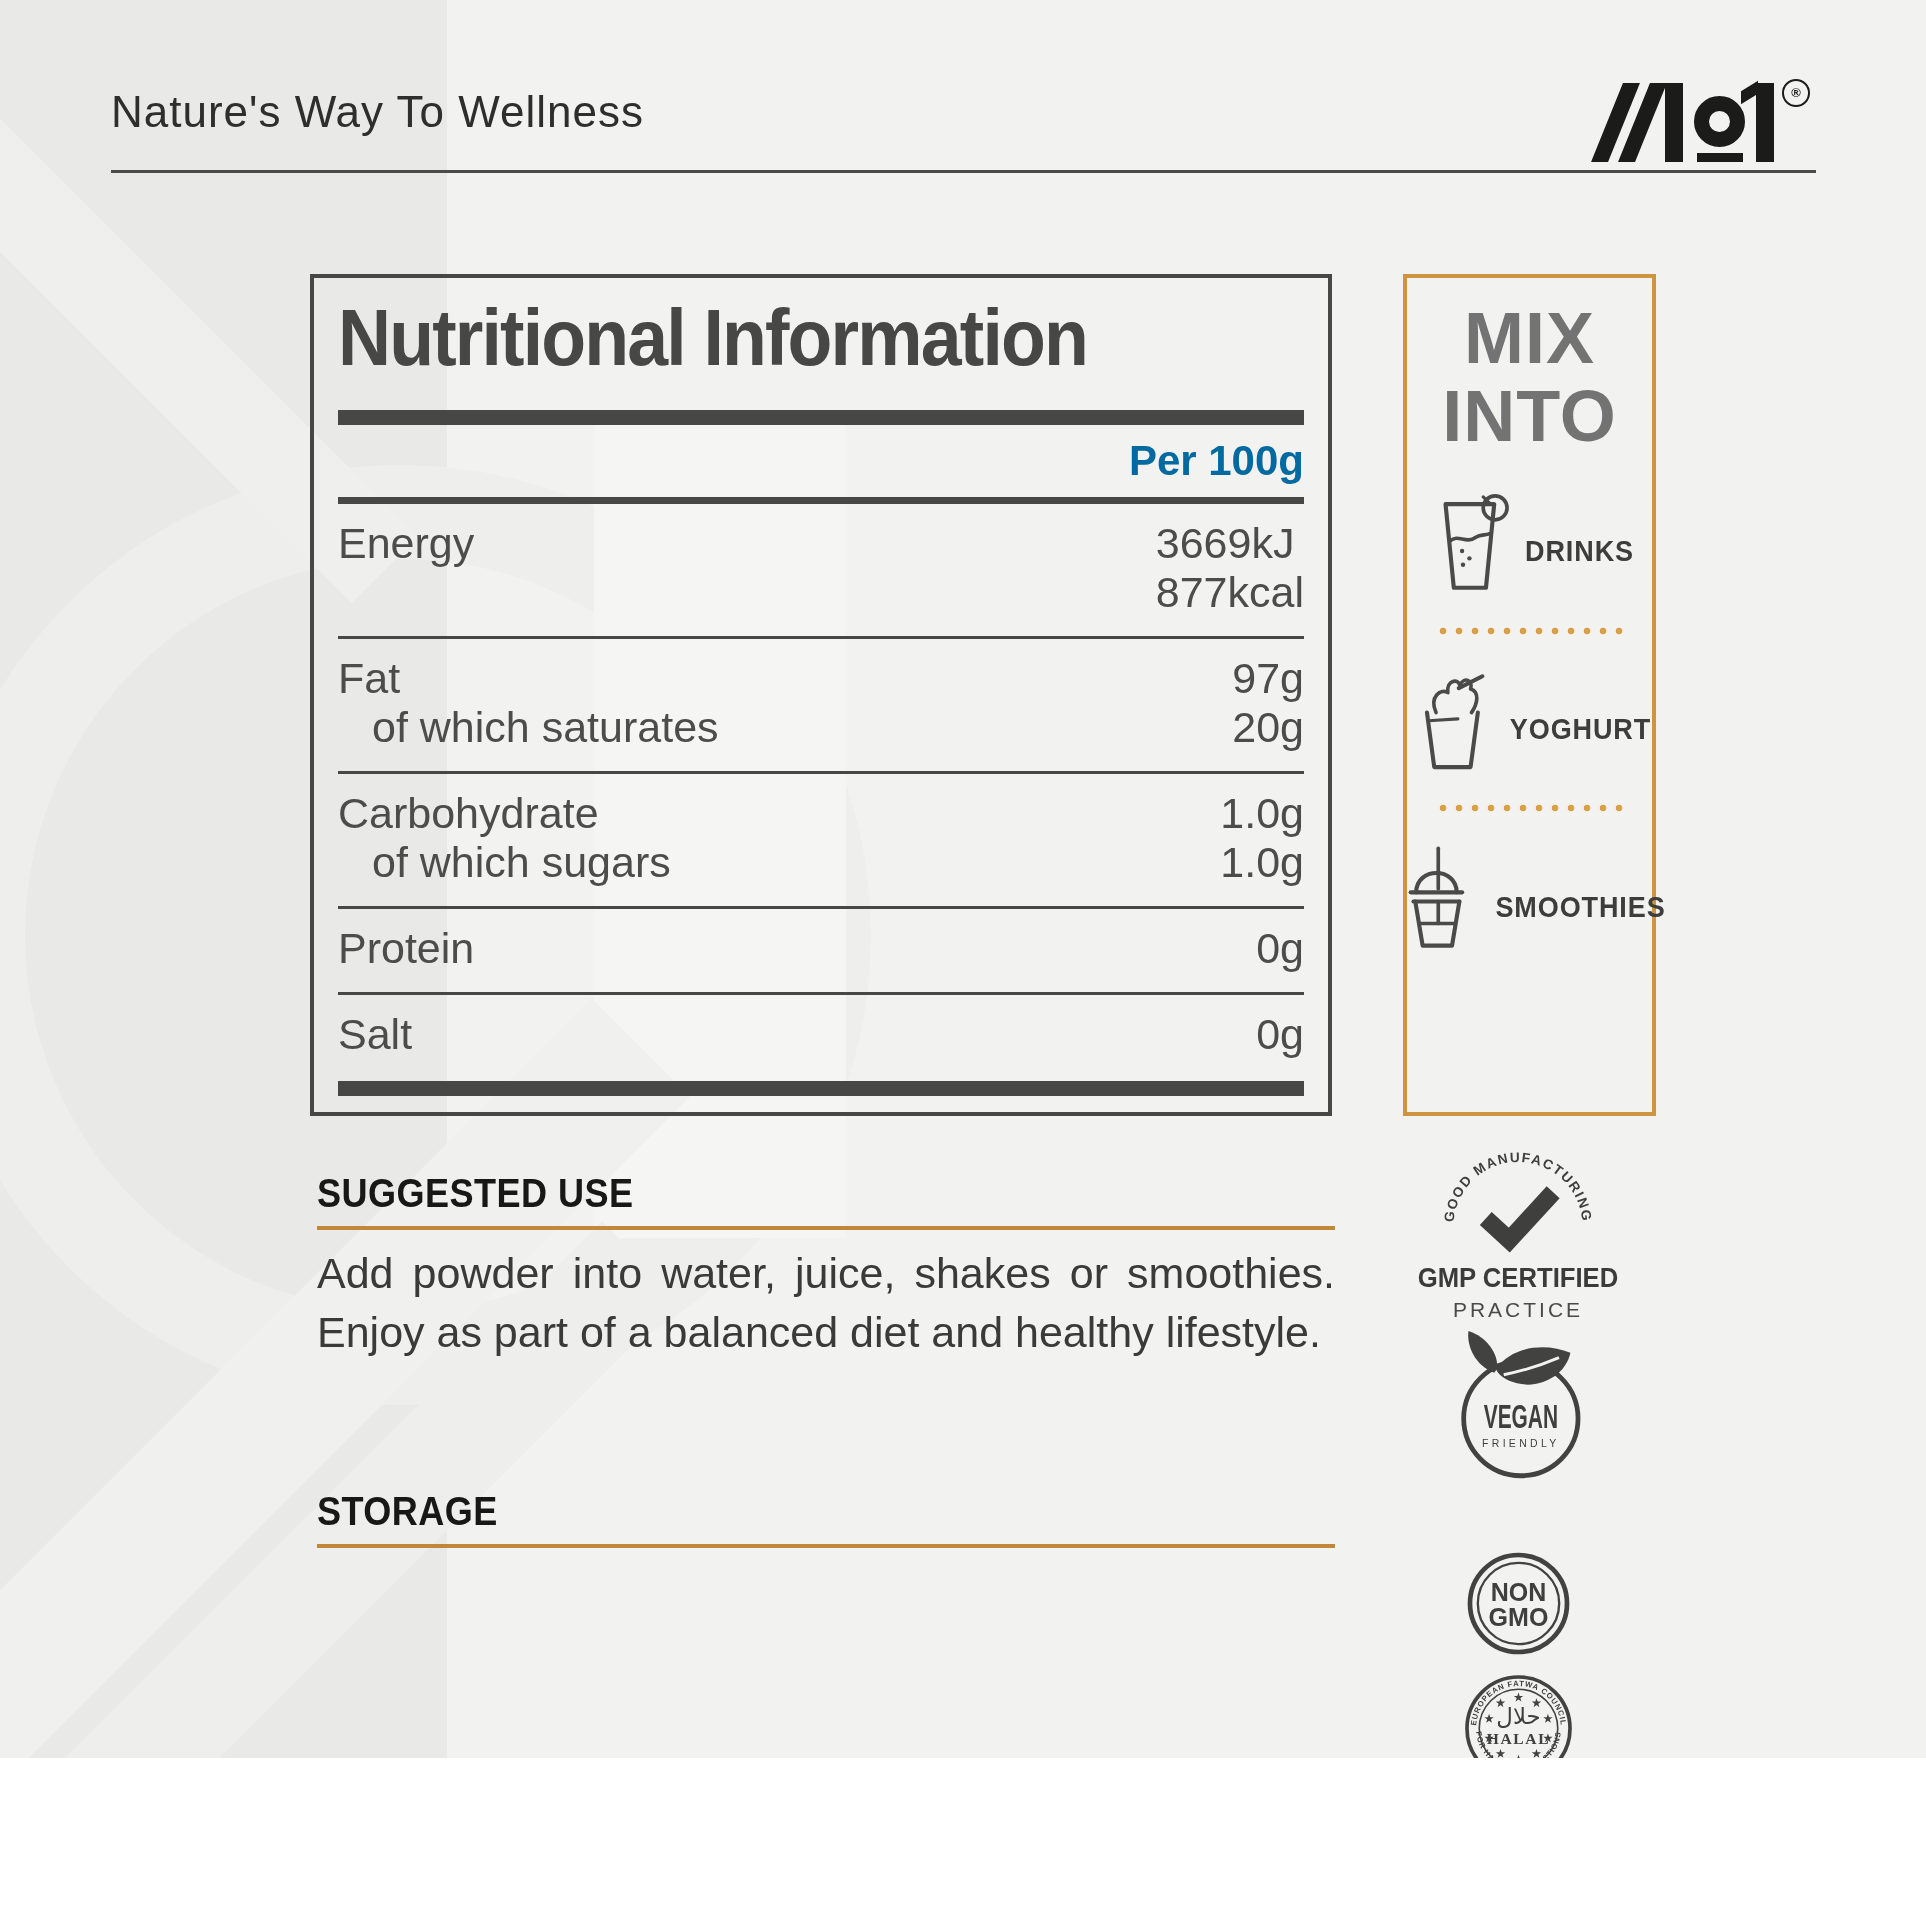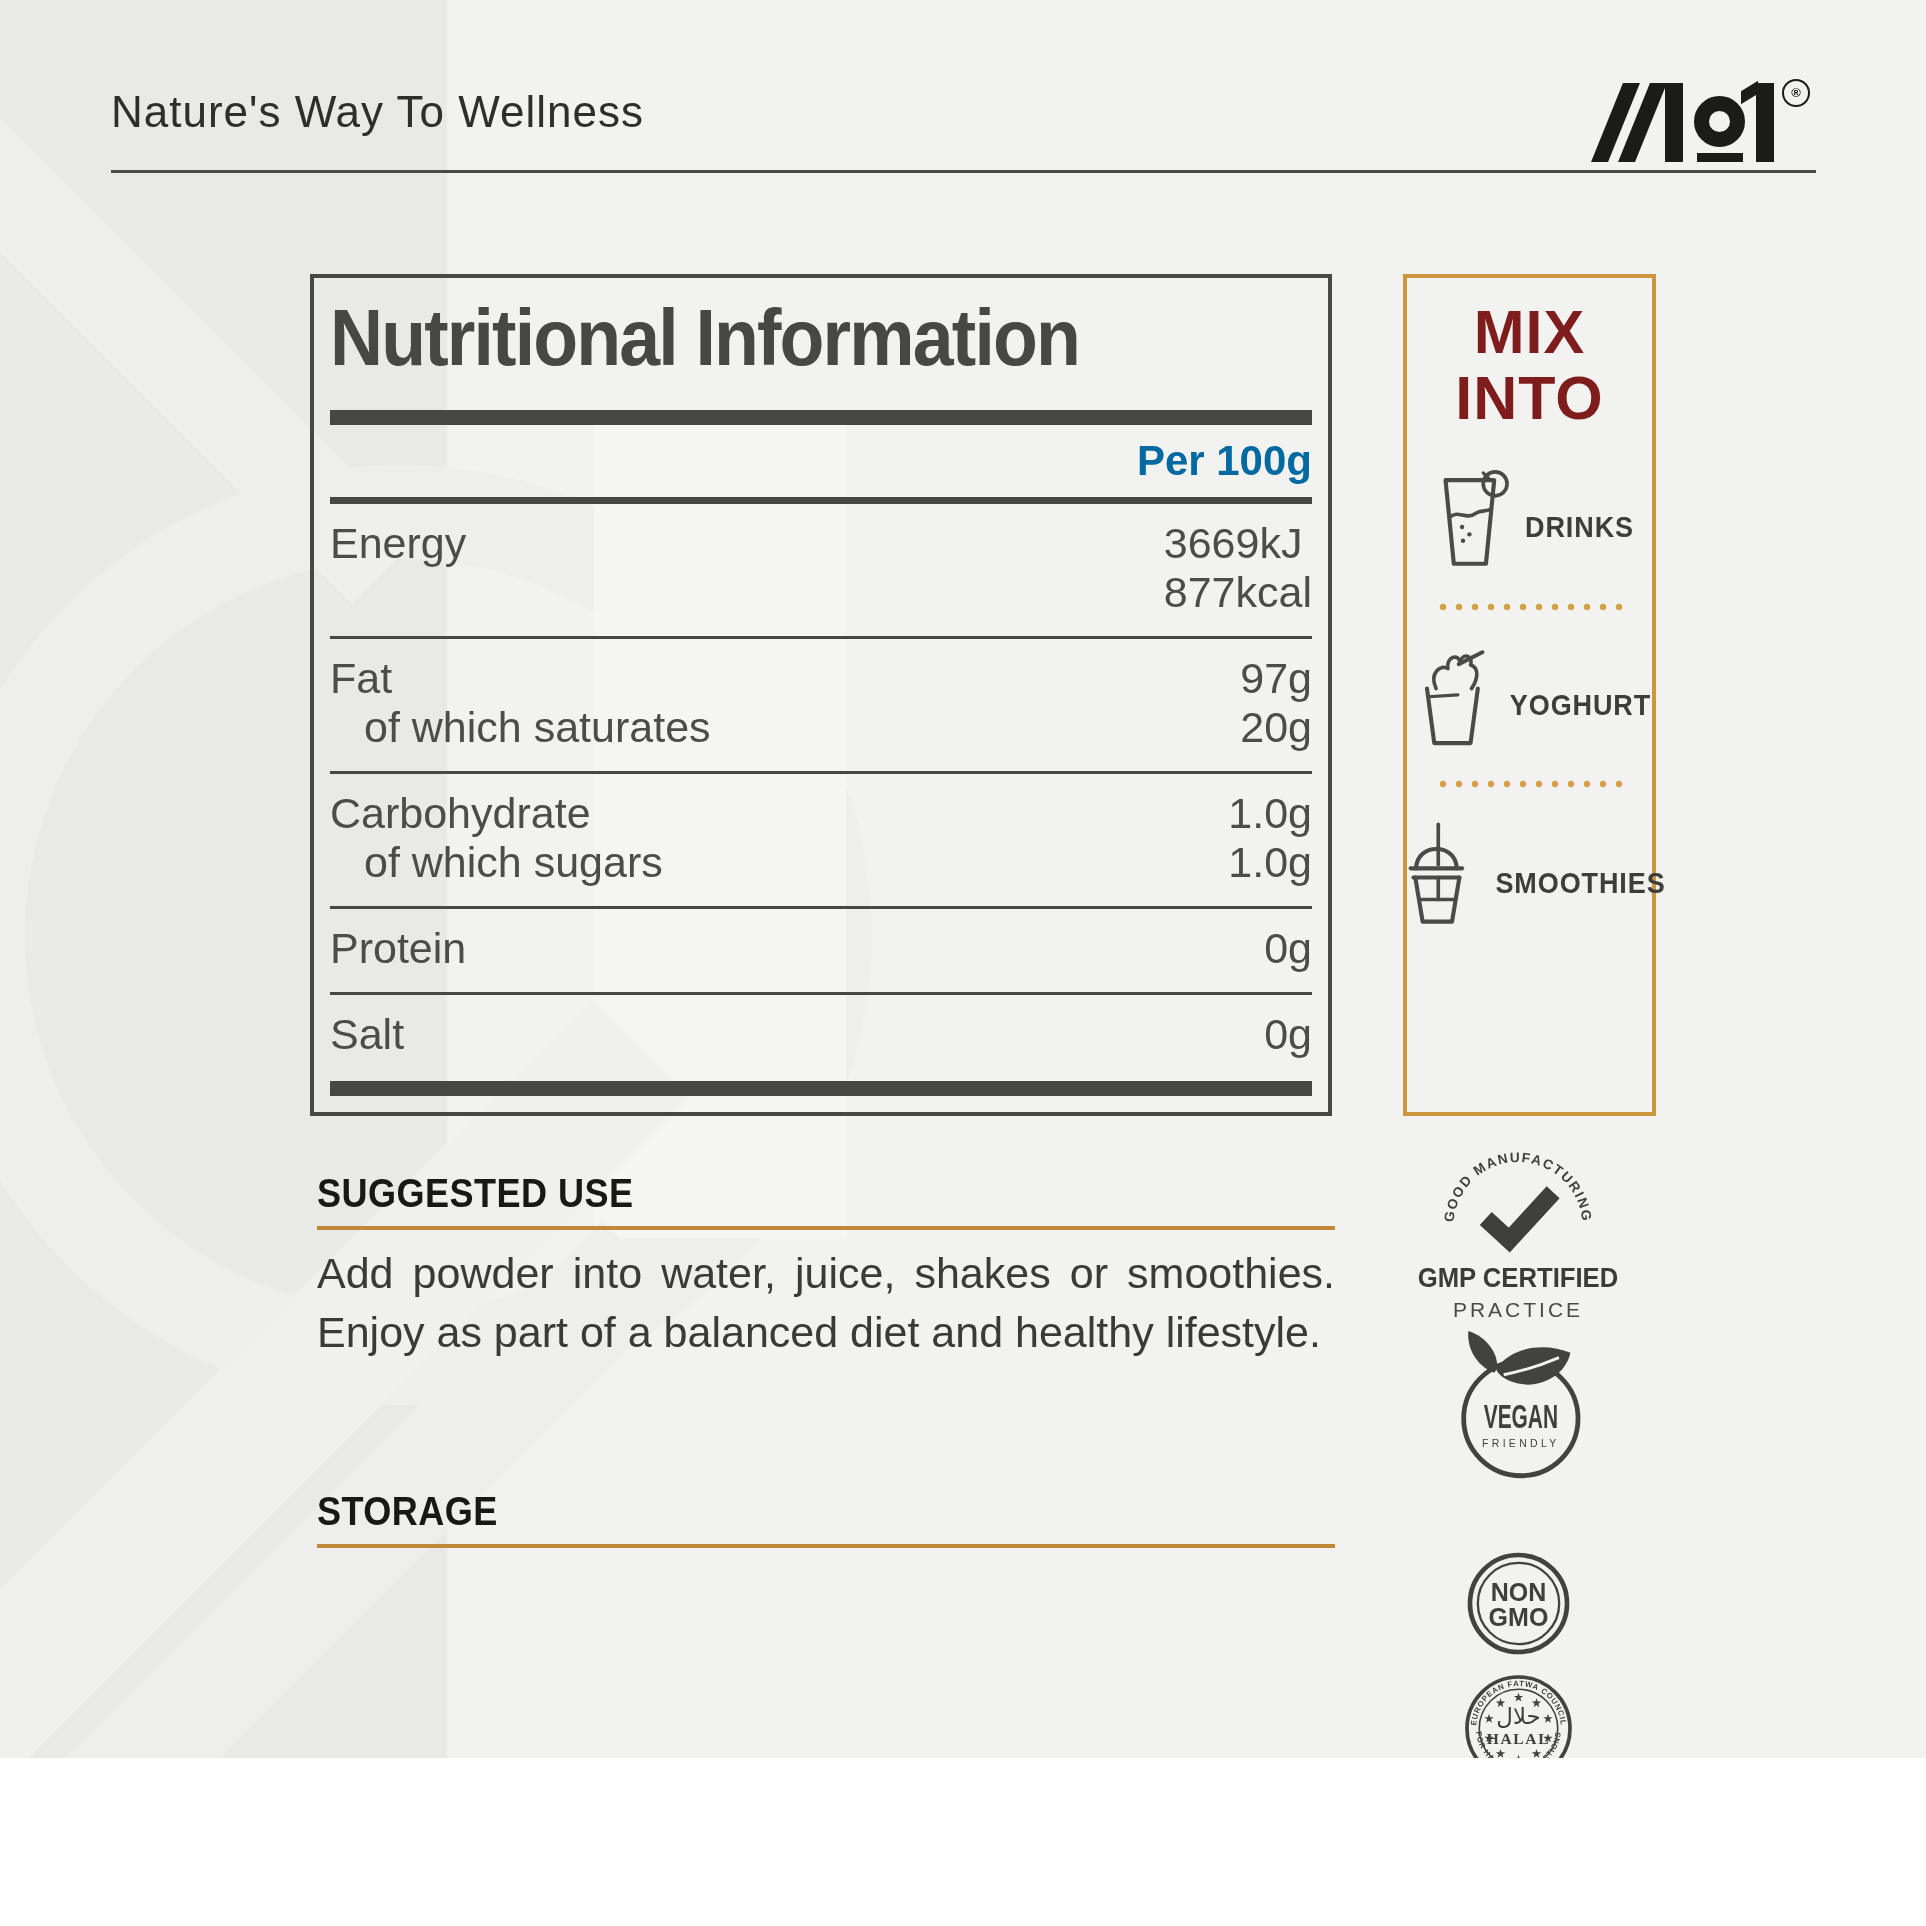--- a/index.html
+++ b/index.html
@@ -23,35 +23,35 @@
   .logo .slash + .slash { margin-right:14px; }
   .logo .lbar { width:18px; height:79px; background:#1b1b19; margin-right:11px; }
   .logo .o-wrap { height:79px; display:flex; flex-direction:column; justify-content:flex-end; align-items:center; margin-right:11px; }
   .logo .o { width:51px; height:51px; border:15px solid #1b1b19; border-radius:50%; box-sizing:border-box; }
   .logo .o-underline { width:46px; height:9px; background:#1b1b19; margin-top:6px; }
   .logo .one { position:relative; width:18px; height:79px; background:#1b1b19; margin-right:4px; }
   .logo .one-flag { position:absolute; left:-15px; top:3px; width:17px; height:13px; background:#1b1b19; transform:skewY(-32deg); }
   .logo .reg { align-self:flex-start; width:24px; height:24px; border:2px solid #1b1b19; border-radius:50%; font-size:13px; line-height:24px; text-align:center; color:#1b1b19; margin-top:-4px; margin-left:4px; font-weight:700; }
 
   
-  .nutri-box { position:absolute; left:310px; top:274px; width:1022px; height:842px; border:4px solid #474745; box-sizing:border-box; padding:0 16px; display:flex; flex-direction:column; }
+  .nutri-box { position:absolute; left:310px; top:274px; width:1022px; height:842px; border:4px solid #474745; box-sizing:border-box; padding:0 24px; display:flex; flex-direction:column; }
   .n-title { margin-top:14px; font-size:79px; font-weight:700; color:#474745; letter-spacing:-2px; transform:scaleX(0.93); transform-origin:left center; white-space:nowrap; }
   .bar-thick { height:15px; background:#474745; margin-top:26px; }
   .per100 { text-align:right; font-size:42px; font-weight:700; color:#0369a1; margin-top:12px; }
   .bar-thin { height:7px; background:#474745; margin-top:12px; }
   .nrow { display:flex; justify-content:space-between; padding:15px 0 19px; font-size:43px; color:#4c4c4a; }
   .nrow .col { display:flex; flex-direction:column; line-height:49px; }
   .nrow .vals { text-align:left; }
   .nrow .sub { padding-left:34px; }
   .ndiv { height:3px; background:#474745; }
   .bar-bottom { margin-top:auto; height:15px; background:#474745; margin-bottom:16px; }
 
   
   .mix-box { position:absolute; left:1403px; top:274px; width:253px; height:842px; border:4px solid #CE9540; box-sizing:border-box; display:flex; flex-direction:column; align-items:center; }
-  .mix-title { margin-top:22px; font-size:61px; line-height:1.08; font-weight:700; color:#7f1d1d; text-align:center; letter-spacing:1px; }
+  .mix-title { margin-top:22px; font-size:72px; line-height:1.08; font-weight:700; color:#737373; text-align:center; letter-spacing:1px; }
   .mix-item { display:flex; flex-direction:row; align-items:center; margin-top:34px; }
   .mix-item svg { display:block; }
   .mix-label { margin-top:12px; font-size:30px; font-weight:700; color:#3d3d3b; letter-spacing:1px; transform:scaleX(0.9); }
   .mix-dots { width:190px; height:8px; margin-top:26px; background-image:radial-gradient(circle 3.4px, #D9A04A 3.2px, transparent 3.6px); background-size:16px 8px; background-repeat:repeat-x; }
   .icon-stroke { stroke:#4a4a48; fill:none; stroke-linejoin:round; stroke-linecap:round; }
 
   
   .sect { position:absolute; left:317px; width:1018px; }
   .sect-heading { font-size:41px; line-height:1; font-weight:700; color:#181816; letter-spacing:0.5px; transform:scaleX(0.88); transform-origin:left; white-space:nowrap; }
   .sect-rule { height:4px; background:#C08838; margin-top:12px; }

